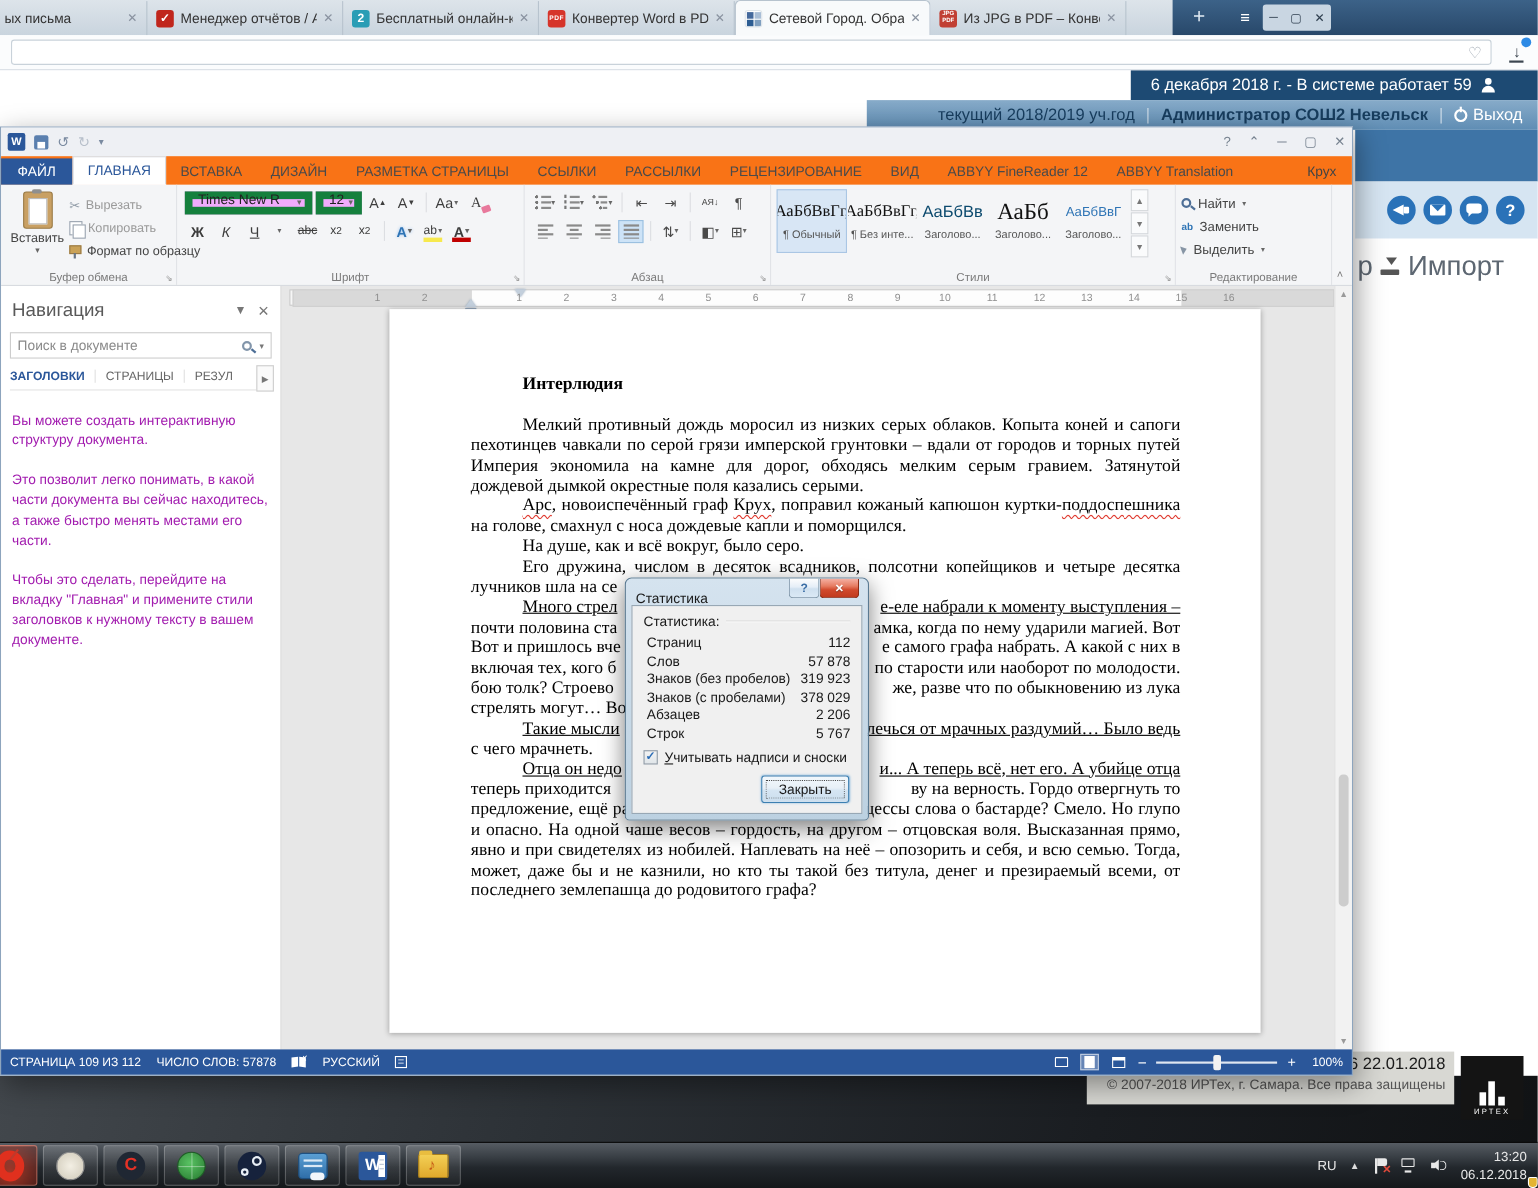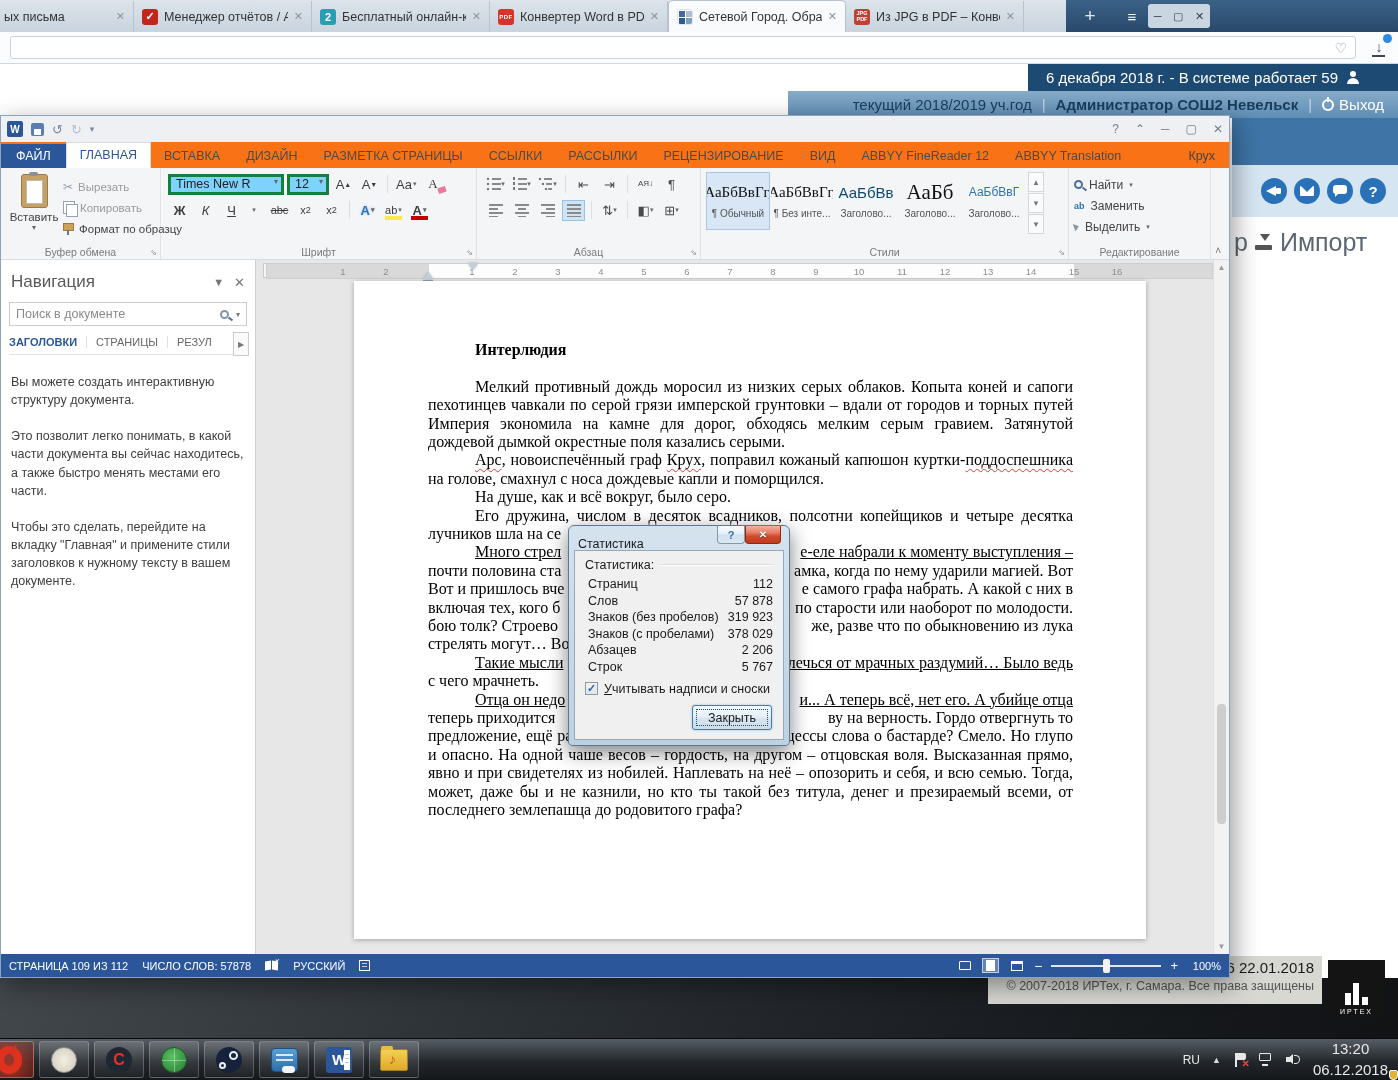--- a/index.html
+++ b/index.html
@@ -118,21 +118,21 @@
   .crow.en{color:#444;}
   .ic-cut{color:#8f9aa6;font-size:12px;}
   .ic-copy{width:10px;height:11px;border:1px solid #98a2ae;position:relative;background:#fff;}
   .ic-copy::after{content:"";position:absolute;left:2px;top:2px;width:10px;height:11px;border:1px solid #98a2ae;background:#fff;}
   .ic-paint{width:11px;height:11px;position:relative;}
   .ic-paint::before{content:"";position:absolute;left:0;top:0;width:9px;height:6px;background:#caa258;border:1px solid #9a7b46;}
   .ic-paint::after{content:"";position:absolute;left:4px;top:7px;width:2px;height:5px;background:#6b7787;}
   
   #g-font{width:316px;}
   .frow{display:flex;align-items:center;gap:3px;height:24px;margin:1px 0 2px 2px;}
-  .combo{background:#7dd3fc;border:3px solid #15803d;height:21px;display:flex;align-items:flex-start;
+  .combo{background:#f0abfc;border:7px solid #15803d;height:21px;display:flex;align-items:flex-end;
     font-size:12.5px;color:#222;padding:0 3px 0 5px;box-sizing:border-box;}
   .combo .car{margin-left:auto;font-size:8px;color:#666;padding-left:4px;}
   .fbtn{min-width:19px;height:21px;display:flex;align-items:center;justify-content:center;font-size:13px;
     color:#3d3d3d;padding:0 2px;position:relative;}
   .fbtn .car{font-size:7px;color:#666;margin-left:1px;}
   .fsep{width:1px;height:18px;background:#dcdee2;margin:0 3px;}
   .u-bar{position:absolute;left:3px;bottom:1px;right:3px;height:4px;}
   .glowA{color:#2e74b5;font-weight:bold;text-shadow:0 0 3px #9cc3ef;}
   .eraserA{position:relative;font-family:"Liberation Serif",serif;}
   .eraserA::after{content:"";position:absolute;right:-2px;bottom:2px;width:8px;height:6px;background:#e8799c;border-radius:1px;transform:rotate(-20deg);}
@@ -189,21 +189,21 @@
   .nav-ctl{color:#777;font-size:11px;margin-left:10px;}
   #nav-search{margin:4px 8px;height:24px;border:1px solid #cdcdcd;display:flex;align-items:center;
     padding:0 6px;font-size:12.5px;color:#8a8a8a;box-sizing:border-box;}
   #nav-search .sp{flex:1;}
   #nav-tabs{display:flex;align-items:center;margin:10px 8px 0 8px;border-bottom:1px solid #e3e3e3;padding-bottom:6px;position:relative;}
   .ntab{font-size:11px;color:#666;padding:0 9px;border-right:1px solid #e0e0e0;white-space:nowrap;}
   .ntab.active{color:#2b579a;font-weight:bold;padding-left:0;}
   .ntab.last{border-right:none;}
   #ntab-more{position:absolute;right:-2px;top:-4px;width:14px;height:22px;border:1px solid #ccc;background:#fafafa;
     color:#777;font-size:8px;display:flex;align-items:center;justify-content:center;}
-  .nav-para{font-size:12.5px;color:#404040;line-height:1.45;margin:18px 10px 0 10px;}
+  .nav-para{font-size:12.5px;color:#a21caf;line-height:1.45;margin:18px 10px 0 10px;}
   #docarea{position:absolute;left:255px;top:0;right:0;bottom:0;background:#e7e7e7;}
   #rulerrow{position:absolute;left:0;top:0;right:16px;height:22px;}
   #tabsel{position:absolute;left:7px;top:3px;width:15px;height:15px;background:#f6f6f6;border:1px solid #c9c9c9;
     color:#555;font-size:10px;display:flex;align-items:center;justify-content:center;box-sizing:border-box;}
   #ruler{position:absolute;left:10px;top:3px;width:947px;height:16px;background:#d9d9d9;border:1px solid #cfcfcf;box-sizing:border-box;}
   #ruler .white{position:absolute;left:162px;top:0;width:645px;height:100%;background:#fdfdfd;}
   .rnum{position:absolute;top:2px;font-size:9.5px;color:#8f8f8f;transform:translateX(-50%);}
   .indt-first{position:absolute;left:201px;top:-1px;width:0;height:0;border-left:5px solid transparent;
     border-right:5px solid transparent;border-top:7px solid #c3cfdc;filter:drop-shadow(0 0 1px #8fa1b5);}
   .indt-hang{position:absolute;left:156px;bottom:-1px;width:0;height:0;border-left:5px solid transparent;
@@ -311,21 +311,21 @@
   .ic-flag::after{content:"";position:absolute;left:4px;top:0;width:9px;height:7px;background:#e8e8e8;border-radius:0 2px 2px 0;}
   .ic-flag .fx{position:absolute;right:-3px;bottom:-2px;color:#e04a3a;font-size:10px;font-weight:bold;}
   .ic-net{position:relative;width:15px;height:13px;}
   .ic-net::before{content:"";position:absolute;left:0;top:0;width:12px;height:8px;border:1.5px solid #e8e8e8;border-radius:1px;box-sizing:border-box;}
   .ic-net::after{content:"";position:absolute;left:3px;bottom:0px;width:6px;height:2px;background:#e8e8e8;}
   .ic-spk{position:relative;width:15px;height:13px;}
   .ic-spk::before{content:"";position:absolute;left:0;top:4px;width:4px;height:5px;background:#e8e8e8;}
   .ic-spk::after{content:"";position:absolute;left:1px;top:1px;border-top:5.5px solid transparent;border-bottom:5.5px solid transparent;border-right:6px solid #e8e8e8;}
   .ic-spk .w{position:absolute;left:8px;top:2px;width:6px;height:9px;border:1.5px solid #e8e8e8;border-left:none;
     border-radius:0 7px 7px 0;box-sizing:border-box;}
-  #clock{font-size:15px;line-height:1.35;text-align:center;}
+  #clock{font-size:12px;line-height:1.35;text-align:right;}
 </style>
 </head>
 <body>
 
 <div id="tabbar">
   <div id="tab-dark"></div>
   <div style="display:flex;height:32px;align-items:flex-end;">
       <div class="btab first">
         <span class="tlabel">ых письма</span>
         <span class="tclose">✕</span>

